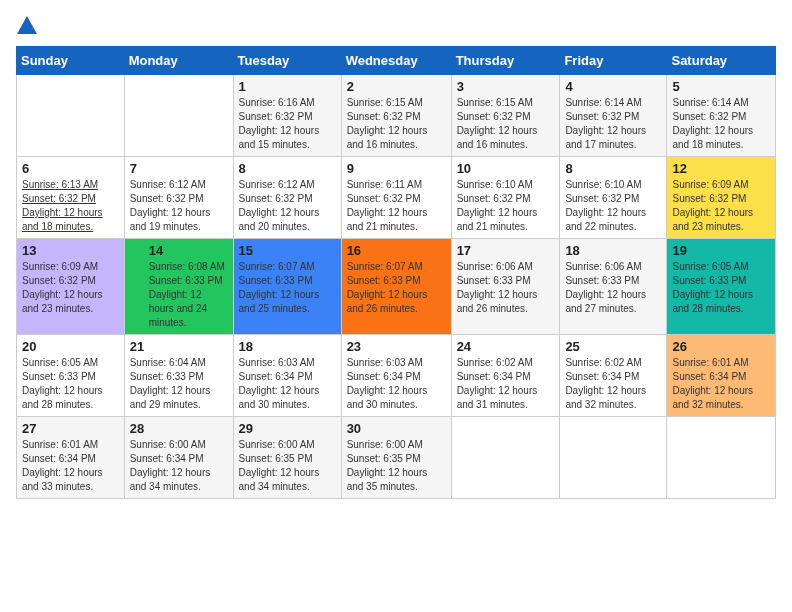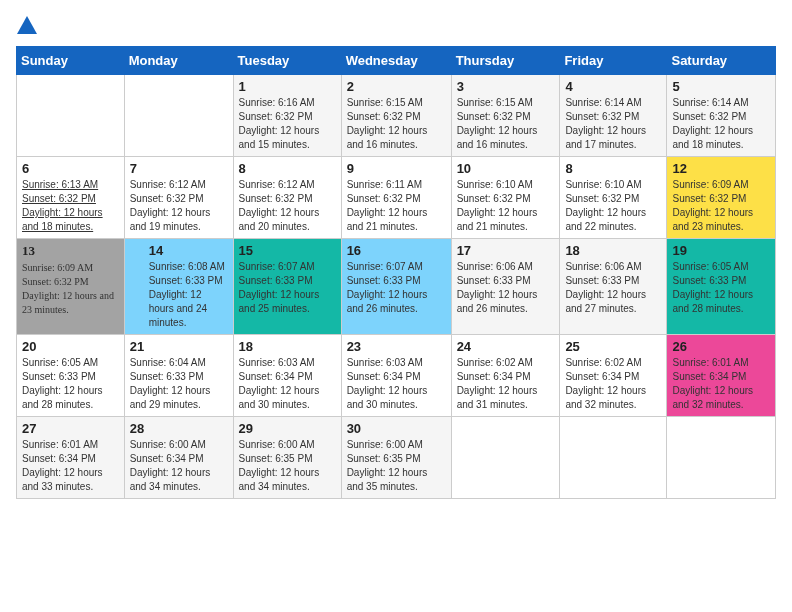--- a/index.html
+++ b/index.html
@@ -152,30 +152,30 @@
 Sunset: 6:32 PM
 Daylight: 12 hours and 21 minutes.</span></td>
         <td style="background: rgb(255, 255, 255);"><span class="day-num">8</span><span class="day-info" style="white-space: pre-line;">Sunrise: 6:10 AM
 Sunset: 6:32 PM
 Daylight: 12 hours and 22 minutes.</span></td>
         <td style="background: #fde047;"><span class="day-num">12</span><span class="day-info" style="white-space: pre-line;">Sunrise: 6:09 AM
 Sunset: 6:32 PM
 Daylight: 12 hours and 23 minutes.</span></td>
       </tr>
       <tr>
-        <td style="background: #a3a3a3; font-family: Liberation Serif, serif;"><span class="day-num">13</span><span class="day-info" style="white-space: pre-line;">Sunrise: 6:09 AM
+        <td style="background: #c4b5fd;"><span class="day-num">13</span><span class="day-info" style="white-space: pre-line;">Sunrise: 6:09 AM
 Sunset: 6:32 PM
 Daylight: 12 hours and 23 minutes.</span></td>
-        <td style="background: #7dd3fc; padding-left: 24px;"><span class="day-num">14</span><span class="day-info" style="white-space: pre-line;">Sunrise: 6:08 AM
+        <td style="background: #22c55e; padding-left: 24px;"><span class="day-num">14</span><span class="day-info" style="white-space: pre-line;">Sunrise: 6:08 AM
 Sunset: 6:33 PM
 Daylight: 12 hours and 24 minutes.</span></td>
-        <td style="background: #14b8a6;"><span class="day-num">15</span><span class="day-info" style="white-space: pre-line;">Sunrise: 6:07 AM
+        <td style="background: #3b82f6;"><span class="day-num">15</span><span class="day-info" style="white-space: pre-line;">Sunrise: 6:07 AM
 Sunset: 6:33 PM
 Daylight: 12 hours and 25 minutes.</span></td>
-        <td style="background: #7dd3fc;"><span class="day-num">16</span><span class="day-info" style="white-space: pre-line;">Sunrise: 6:07 AM
+        <td style="background: #f97316;"><span class="day-num">16</span><span class="day-info" style="white-space: pre-line;">Sunrise: 6:07 AM
 Sunset: 6:33 PM
 Daylight: 12 hours and 26 minutes.</span></td>
         <td style="background: rgb(245, 245, 245);"><span class="day-num">17</span><span class="day-info" style="white-space: pre-line;">Sunrise: 6:06 AM
 Sunset: 6:33 PM
 Daylight: 12 hours and 26 minutes.</span></td>
         <td style="background: rgb(245, 245, 245);"><span class="day-num">18</span><span class="day-info" style="white-space: pre-line;">Sunrise: 6:06 AM
 Sunset: 6:33 PM
 Daylight: 12 hours and 27 minutes.</span></td>
         <td style="background: #14b8a6;"><span class="day-num">19</span><span class="day-info" style="white-space: pre-line;">Sunrise: 6:05 AM
 Sunset: 6:33 PM
@@ -193,21 +193,21 @@
 Daylight: 12 hours and 30 minutes.</span></td>
         <td style="background: rgb(255, 255, 255);"><span class="day-num">23</span><span class="day-info" style="white-space: pre-line;">Sunrise: 6:03 AM
 Sunset: 6:34 PM
 Daylight: 12 hours and 30 minutes.</span></td>
         <td style="background: rgb(255, 255, 255);"><span class="day-num">24</span><span class="day-info" style="white-space: pre-line;">Sunrise: 6:02 AM
 Sunset: 6:34 PM
 Daylight: 12 hours and 31 minutes.</span></td>
         <td style="background: rgb(255, 255, 255);"><span class="day-num">25</span><span class="day-info" style="white-space: pre-line;">Sunrise: 6:02 AM
 Sunset: 6:34 PM
 Daylight: 12 hours and 32 minutes.</span></td>
-        <td style="background: #ec4899;"><span class="day-num">26</span><span class="day-info" style="white-space: pre-line;">Sunrise: 6:01 AM
+        <td style="background: #fdba74;"><span class="day-num">26</span><span class="day-info" style="white-space: pre-line;">Sunrise: 6:01 AM
 Sunset: 6:34 PM
 Daylight: 12 hours and 32 minutes.</span></td>
       </tr>
       <tr>
         <td style="background: rgb(245, 245, 245);"><span class="day-num">27</span><span class="day-info" style="white-space: pre-line;">Sunrise: 6:01 AM
 Sunset: 6:34 PM
 Daylight: 12 hours and 33 minutes.</span></td>
         <td style="background: rgb(245, 245, 245);"><span class="day-num">28</span><span class="day-info" style="white-space: pre-line;">Sunrise: 6:00 AM
 Sunset: 6:34 PM
 Daylight: 12 hours and 34 minutes.</span></td>

